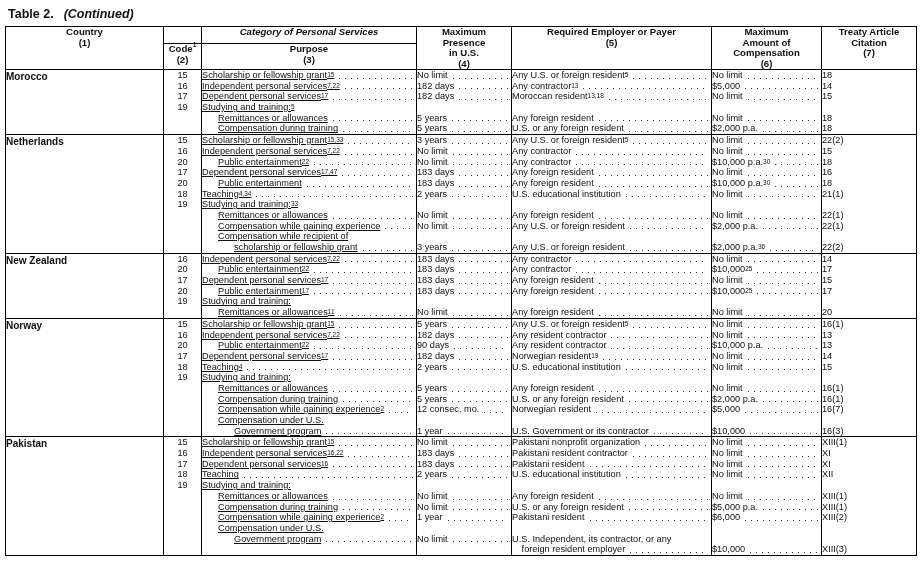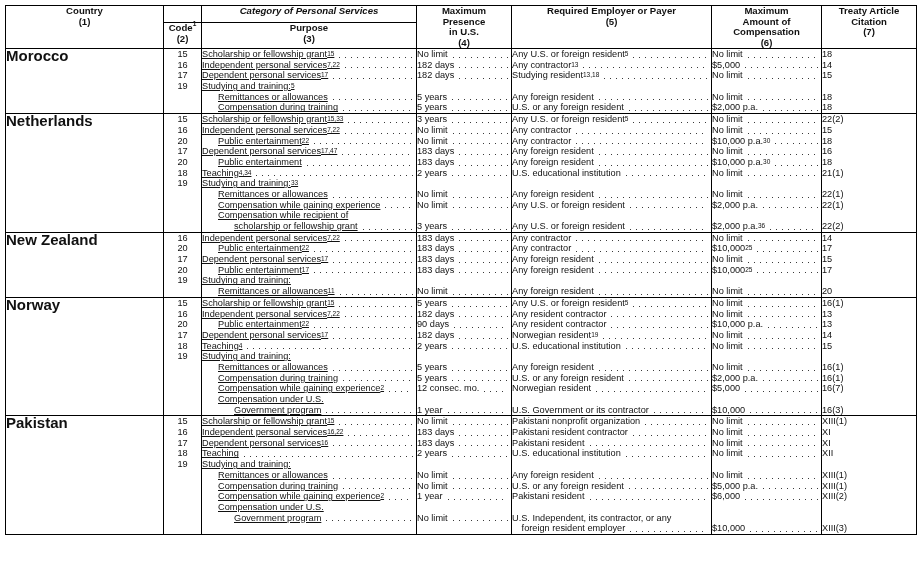--- a/index.html
+++ b/index.html
@@ -14,32 +14,35 @@
   .h-spanner{height:16px;font-style:italic;}
   .h-sub{height:25px;}
   sup{font-size:6.5px;line-height:0;position:relative;top:-1px;}
   td{font-size:9.2px;}
   .sec td{padding-top:2px;padding-bottom:3px;}
   .line{display:flex;align-items:baseline;height:10.7px;line-height:10.7px;white-space:nowrap;}
   .txt{white-space:pre;}
   .lead{flex:1 1 10px;min-width:8px;height:1px;align-self:flex-end;margin:0 3px 2px 5px;
         background:repeating-linear-gradient(90deg,#3a3a3a 0 1px,transparent 1px 6px);}
   .c-name{padding-left:4px;}
-  .country-name{font-weight:bold;font-size:15px;line-height:11px;padding-top:1px;}
+  .country-name{font-weight:bold;font-size:10px;line-height:11px;padding-top:1px;}
   .col-code .line{justify-content:center;}
   .col-purpose{padding-left:6px;padding-right:6px;text-decoration:underline;}
   .col-presence{padding-left:6px;padding-right:6px;}
   .col-employer{padding-left:6px;padding-right:6px;}
   .col-amount{padding-left:6px;padding-right:6px;}
   .col-citation{padding-left:8px;}
 </style>
 </head>
 <body>
 
 <div class="page">
+  <div class="title-row">
+    <span class="title-main">Table 2.</span><span class="title-cont">(Continued)</span>
+  </div>
 
   <table class="treaty">
     <colgroup>
       <col style="width:158px">
         <col style="width:38px">
         <col style="width:215px">
       <col style="width:95px">
         <col style="width:200px">
         <col style="width:110px">
         <col style="width:95px">
@@ -165,21 +168,21 @@
               <span class="txt">Any U.S. or foreign resident</span>
               <sup>5</sup>
               <span class="lead"></span>
             </div>
             <div class="line">
               <span class="txt">Any contractor</span>
               <sup>13</sup>
               <span class="lead"></span>
             </div>
             <div class="line">
-              <span class="txt">Studying resident</span>
+              <span class="txt">Moroccan resident</span>
               <sup>13,18</sup>
               <span class="lead"></span>
             </div>
             <div class="line"></div>
             <div class="line">
               <span class="txt">Any foreign resident</span>
               <span class="lead"></span>
             </div>
             <div class="line">
               <span class="txt">U.S. or any foreign resident</span>

